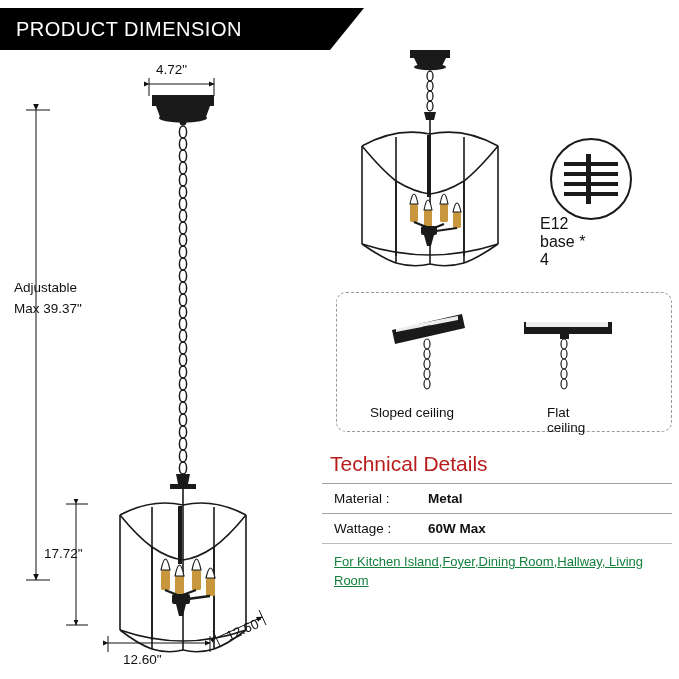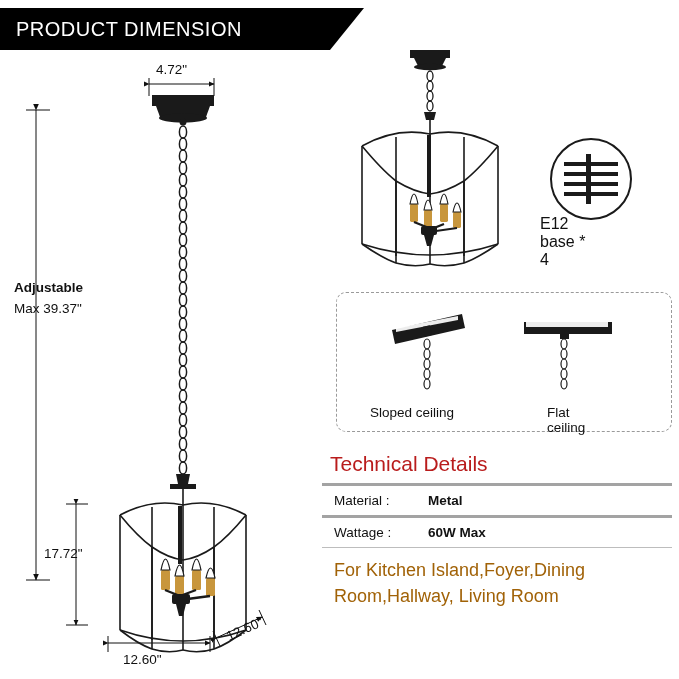--- a/index.html
+++ b/index.html
@@ -77,33 +77,34 @@
     font-size: 21px;
     color: #b91c1c;
     padding: 0 0 7px 8px;
     font-weight: 400;
   }
   .tech-table {
     width: 100%;
     border-collapse: collapse;
     font-size: 13.5px;
   }
-  .tech-table tr { border-top: 3px solid #a3a3a3; }
+  .tech-table tr { border-top: 1px solid #a3a3a3; }
   .tech-table tr:last-child { border-bottom: 1px solid #bdbdbd; }
   .tech-table td {
     padding: 7px 4px 7px 0;
     vertical-align: middle;
   }
   .tech-table td.k { width: 88px; padding-left: 12px; }
   .tech-table td.v { padding-left: 18px; font-weight: bold; }
   .tech-note {
-    font-size: 18px;
+    font-size: 13px;
     padding: 9px 6px 0 12px;
     line-height: 1.45;
-    color: #a16207;
+    color: #15803d;
+    text-decoration: underline;
   }
 
   
   .e12-wrap { position: absolute; left: 548px; top: 136px; }
   .e12-label {
     position: absolute;
     left: 540px; top: 215px;
     font-size: 16px;
   }
 
@@ -228,21 +229,21 @@
         <path d="M120,536 L136,530"></path>
         <path d="M120,540 L150,536"></path>
       </g>
       <rect x="112" y="534" width="18" height="10" rx="2" fill="#1a1a1a"></rect>
       <path d="M116,544 L126,544 L123,556 L119,556 Z" fill="#1a1a1a"></path>
     </g>
   </svg>
 
   <div class="label" style="left:156px; top:62px;">4.72"</div>
 
-  <div class="label" style="left:14px; top:280px;font-weight:bold;">Adjustable</div>
+  <div class="label" style="left:14px; top:280px;">Adjustable</div>
   <div class="label" style="left:14px; top:301px;">Max 39.37"</div>
 
   <div class="label" style="left:44px; top:546px;">17.72"</div>
 
   <div class="label" style="left:123px; top:652px;">12.60"</div>
 
   <div class="label" style="left:224px; top:630px; transform:rotate(-24deg); transform-origin:left top;">12.60"</div>
 
   <svg style="position:absolute;left:336px;top:34px;width:210px;height:250px;" viewBox="0 0 210 250">
     <g stroke="#1a1a1a" fill="none" stroke-width="1.6">

